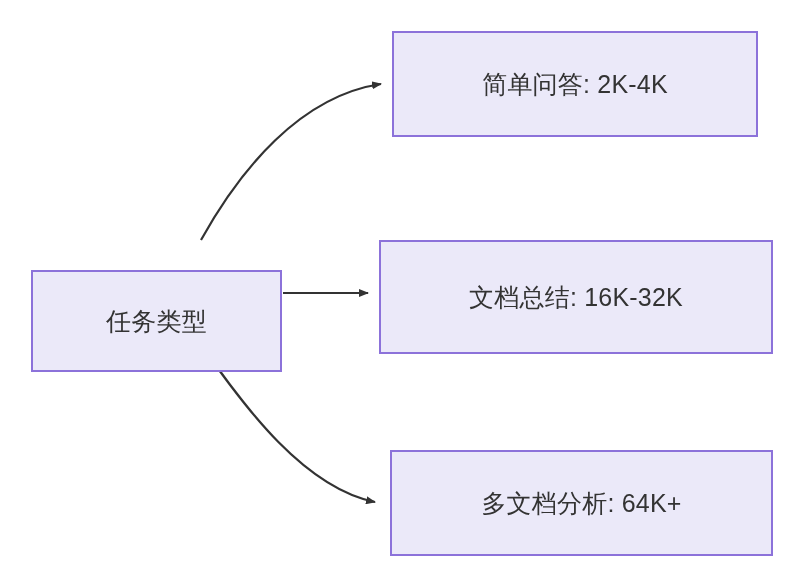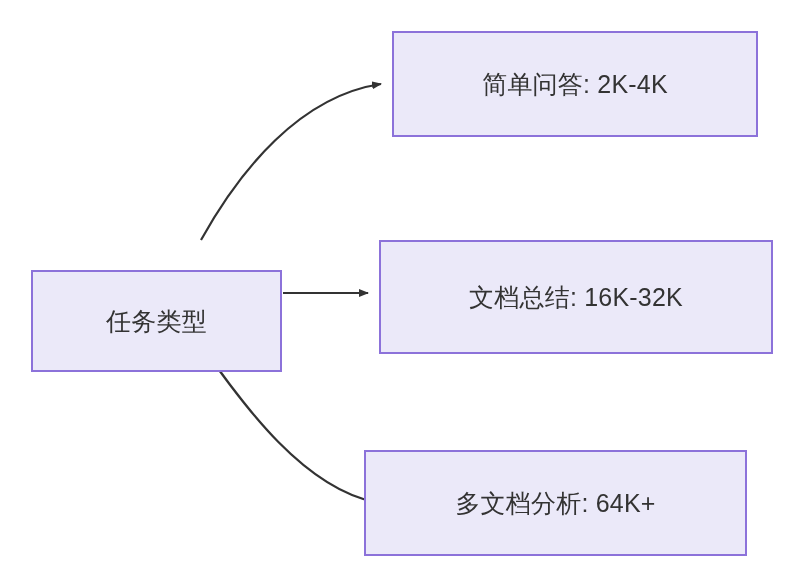--- a/index.html
+++ b/index.html
@@ -52,21 +52,21 @@
     width: 366px;
     height: 106px;
   }
   #node-doc-summary {
     left: 379px;
     top: 240px;
     width: 394px;
     height: 114px;
   }
   #node-multidoc {
-    left: 364px;
+    left: 390px;
     top: 450px;
     width: 383px;
     height: 106px;
   }
 </style>
 </head>
 <body>
 
 <div id="canvas">
 

